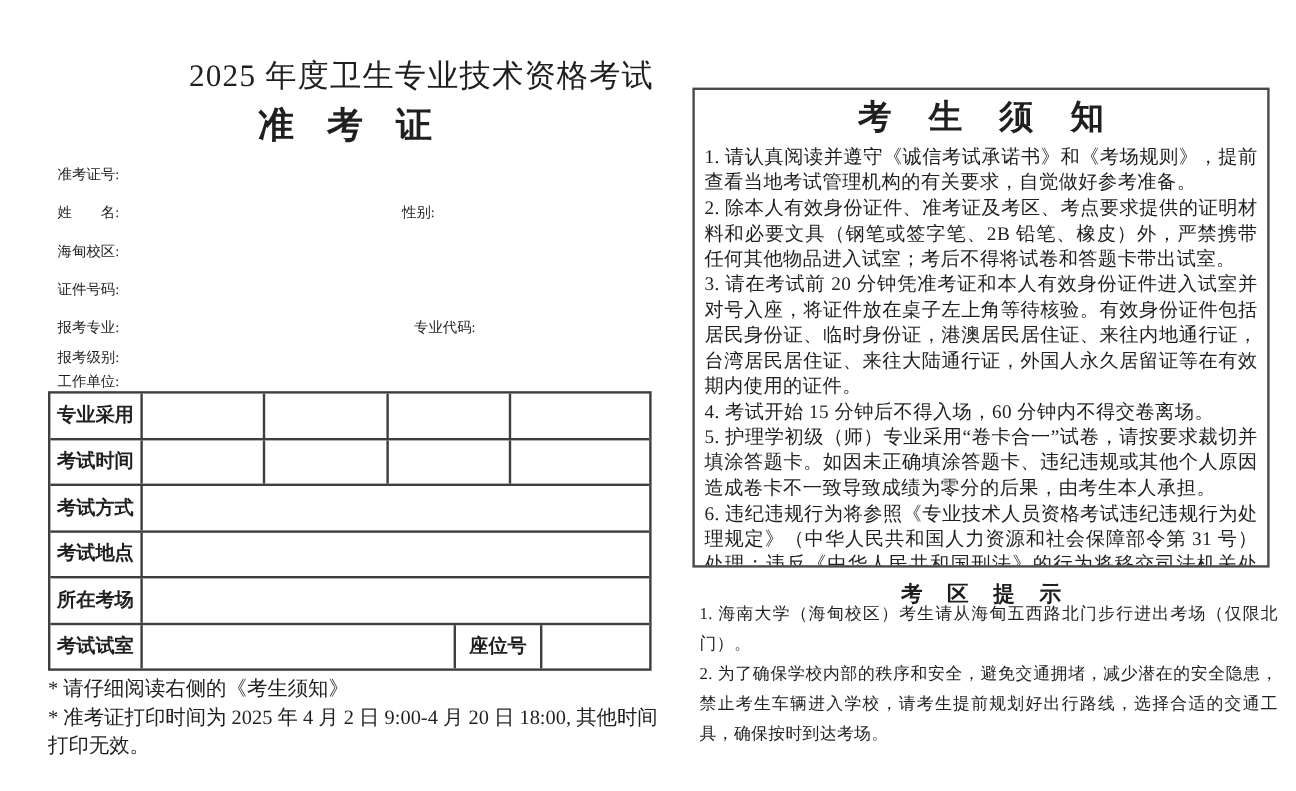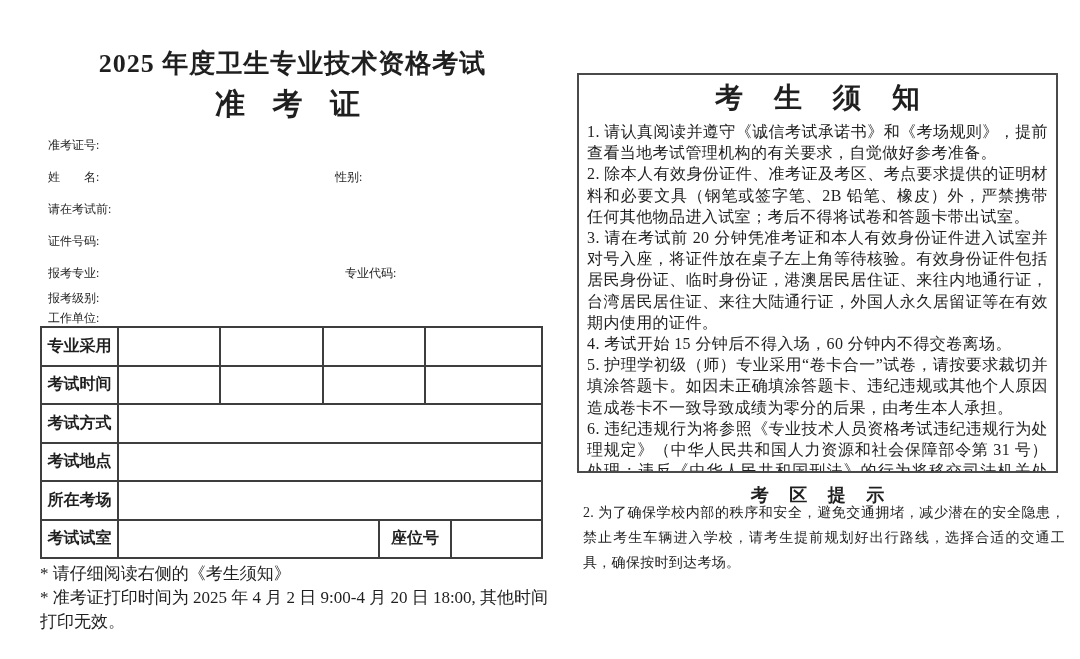--- a/index.html
+++ b/index.html
@@ -3,22 +3,22 @@
 <meta charset="utf-8">
 <style>
   html,body{margin:0;padding:0;}
   body{
     width:1080px;height:659px;position:relative;background:#ffffff;
     font-family:"Liberation Serif","DejaVu Serif",serif;color:#1f1f1f;
     overflow:hidden;
   }
   
   .exam-title{
-    position:absolute;left:40px;top:46px;width:505px;text-align:center;
-    font-size:26px;font-weight:bold;letter-spacing:1px;white-space:nowrap;
+    position:absolute;left:40px;top:46px;width:505px;text-align:right;
+    font-size:26px;font-weight:normal;letter-spacing:1px;white-space:nowrap;
   }
   .ticket-title{
     position:absolute;left:40px;top:84px;width:505px;text-align:center;
     font-size:30px;font-weight:bold;letter-spacing:10px;white-space:nowrap;
   }
   .field-row{position:absolute;left:48px;font-size:12px;white-space:nowrap;}
   .field-inline{position:absolute;top:0;white-space:nowrap;}
   
   .xtable{
     position:absolute;left:40px;top:326px;width:503px;height:233px;
@@ -79,21 +79,21 @@
 <div class="ticket-title">准 考 证</div>
 
 <div class="field-row" style="top:137px;">
   <span>准考证号:</span>
 </div>
 <div class="field-row" style="top:169px;width:500px;">
   <span>姓　　名:</span>
   <span class="field-inline" style="left:287px;">性别:</span>
 </div>
 <div class="field-row" style="top:201px;">
-  <span>请在考试前:</span>
+  <span>海甸校区:</span>
 </div>
 <div class="field-row" style="top:233px;">
   <span>证件号码:</span>
 </div>
 <div class="field-row" style="top:265px;width:500px;">
   <span>报考专业:</span>
   <span class="field-inline" style="left:297px;">专业代码:</span>
 </div>
 <div class="field-row" style="top:290px;">
   <span>报考级别:</span>
@@ -149,14 +149,15 @@
     <p>2. 除本人有效身份证件、准考证及考区、考点要求提供的证明材料和必要文具（钢笔或签字笔、2B 铅笔、橡皮）外，严禁携带任何其他物品进入试室；考后不得将试卷和答题卡带出试室。</p>
     <p>3. 请在考试前 20 分钟凭准考证和本人有效身份证件进入试室并对号入座，将证件放在桌子左上角等待核验。有效身份证件包括居民身份证、临时身份证，港澳居民居住证、来往内地通行证，台湾居民居住证、来往大陆通行证，外国人永久居留证等在有效期内使用的证件。</p>
     <p>4. 考试开始 15 分钟后不得入场，60 分钟内不得交卷离场。</p>
     <p>5. 护理学初级（师）专业采用“卷卡合一”试卷，请按要求裁切并填涂答题卡。如因未正确填涂答题卡、违纪违规或其他个人原因造成卷卡不一致导致成绩为零分的后果，由考生本人承担。</p>
     <p>6. 违纪违规行为将参照《专业技术人员资格考试违纪违规行为处理规定》（中华人民共和国人力资源和社会保障部令第 31 号）处理；违反《中华人民共和国刑法》的行为将移交司法机关处理。</p>
   </div>
 </div>
 
 <div class="tips-title">考 区 提 示</div>
 <div class="tips-body">
+  <p>1.  海南大学（海甸校区）考生请从海甸五西路北门步行进出考场（仅限北门）。</p>
   <p>2.  为了确保学校内部的秩序和安全，避免交通拥堵，减少潜在的安全隐患，禁止考生车辆进入学校，请考生提前规划好出行路线，选择合适的交通工具，确保按时到达考场。</p>
 </div>
 
 </body></html>

